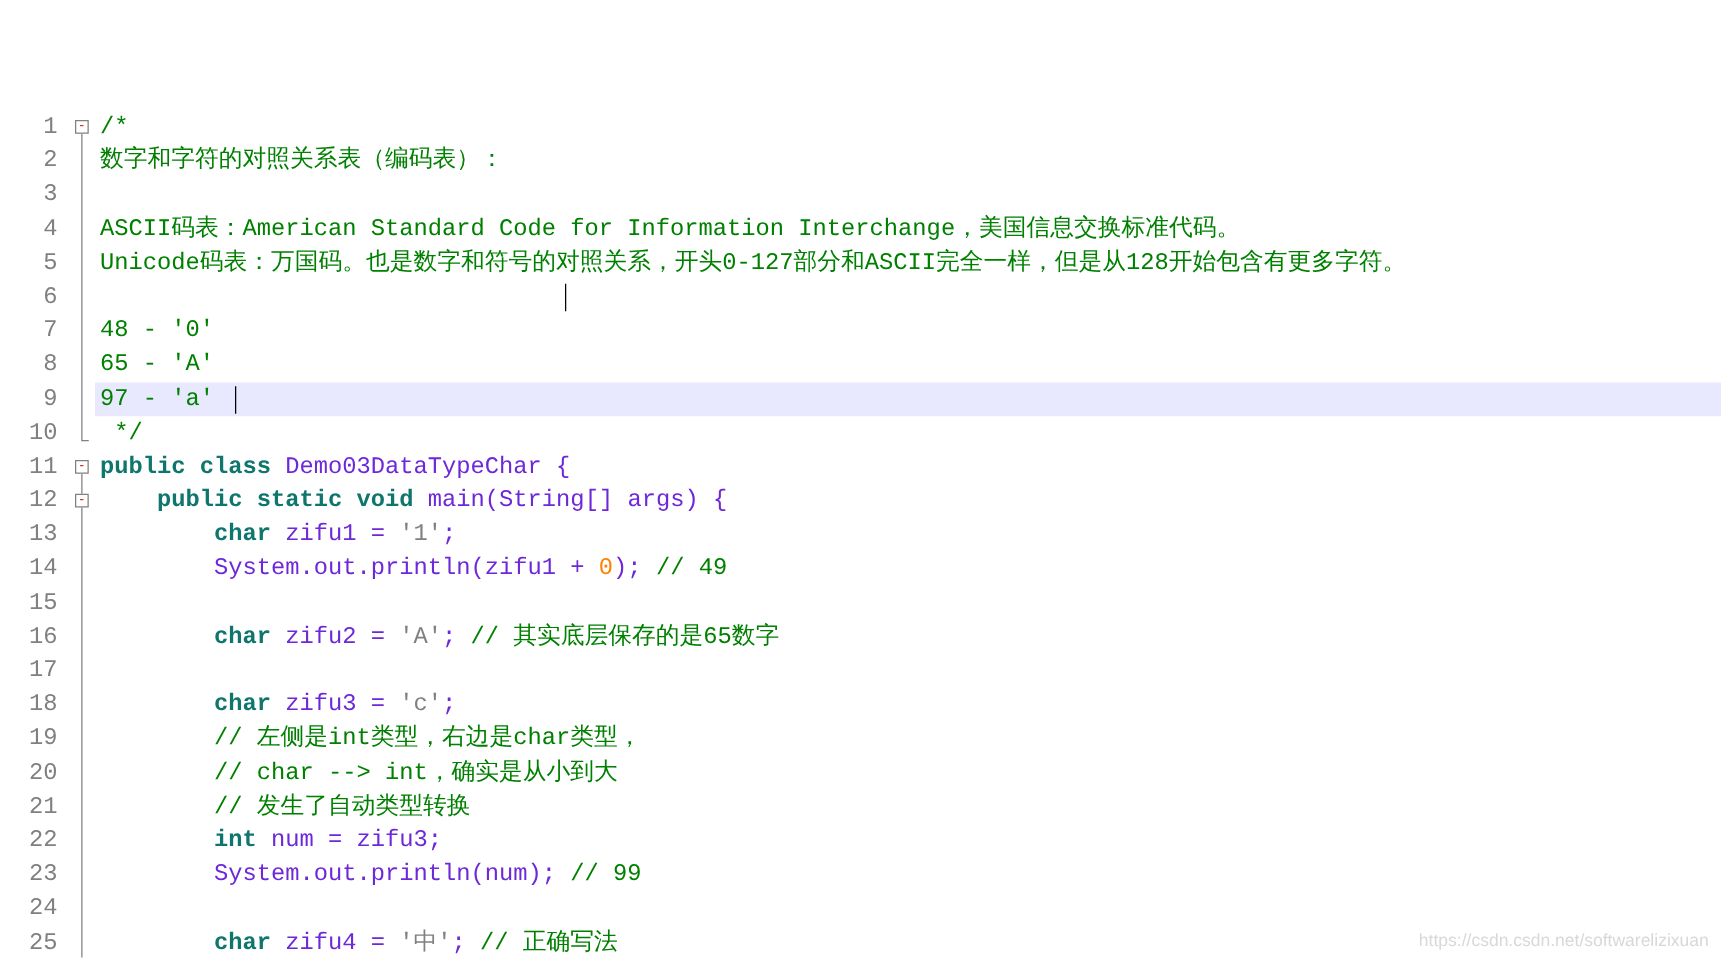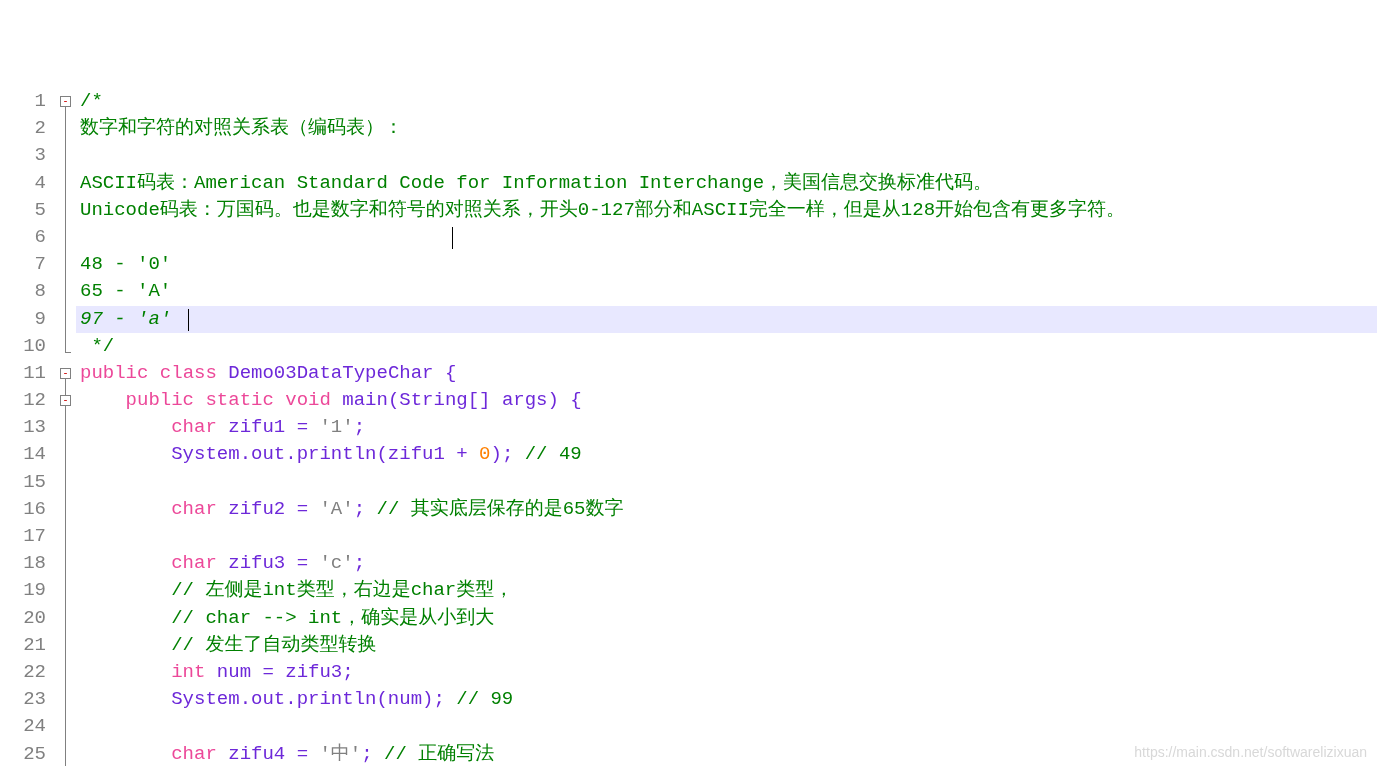--- a/index.html
+++ b/index.html
@@ -67,24 +67,23 @@
     flex: 1;
     position: relative;
   }
   .code .line {
     height: 27.2px;
     line-height: 27.2px;
     padding-left: 4px;
   }
   .hl-line {
     background: #e8e8ff;
-    font-style: italic;
   }
   .c-comment { color: #008000; }
-  .c-keyword { color: #ec4899; }
+  .c-keyword { color: #0f766e; font-weight: bold; }
   .c-string  { color: #808080; }
   .c-number  { color: #ff8000; }
   .c-default { color: #6d28d9; }
   .text-cursor {
     position: absolute;
     width: 1px;
     height: 22px;
     background: #000;
   }
   .watermark {
@@ -101,16 +100,16 @@
 <body>
 
 
 
 <div class="editor">
   <div class="gutter"><div class="ln">1</div><div class="ln">2</div><div class="ln">3</div><div class="ln">4</div><div class="ln">5</div><div class="ln">6</div><div class="ln">7</div><div class="ln">8</div><div class="ln">9</div><div class="ln">10</div><div class="ln">11</div><div class="ln">12</div><div class="ln">13</div><div class="ln">14</div><div class="ln">15</div><div class="ln">16</div><div class="ln">17</div><div class="ln">18</div><div class="ln">19</div><div class="ln">20</div><div class="ln">21</div><div class="ln">22</div><div class="ln">23</div><div class="ln">24</div><div class="ln">25</div></div>
   <div class="fold-col"><div class="fold-line" style="top: 19px; height: 244.8px;"></div><div class="fold-end" style="top: 263.8px;"></div><div class="fold-line" style="top: 291px; height: 462.4px;"></div><div class="fold-box" style="top: 8px;">-</div><div class="fold-box" style="top: 280px;">-</div><div class="fold-box" style="top: 307.2px;">-</div></div>
   <div class="code"><div class="line"><span class="c-comment">/*</span></div><div class="line"><span class="c-comment">数字和字符的对照关系表（编码表）：</span></div><div class="line"><span class="c-comment"></span></div><div class="line"><span class="c-comment">ASCII码表：American Standard Code for Information Interchange，美国信息交换标准代码。</span></div><div class="line"><span class="c-comment">Unicode码表：万国码。也是数字和符号的对照关系，开头0-127部分和ASCII完全一样，但是从128开始包含有更多字符。</span></div><div class="line"><span class="c-comment"></span></div><div class="line"><span class="c-comment">48 - '0'</span></div><div class="line"><span class="c-comment">65 - 'A'</span></div><div class="line hl-line"><span class="c-comment">97 - 'a'</span></div><div class="line"><span class="c-comment"> */</span></div><div class="line"><span class="c-keyword">public </span><span class="c-keyword">class </span><span class="c-default">Demo03DataTypeChar {</span></div><div class="line"><span class="c-default">    </span><span class="c-keyword">public </span><span class="c-keyword">static </span><span class="c-keyword">void </span><span class="c-default">main(String[] args) {</span></div><div class="line"><span class="c-default">        </span><span class="c-keyword">char </span><span class="c-default">zifu1 = </span><span class="c-string">'1'</span><span class="c-default">;</span></div><div class="line"><span class="c-default">        System.out.println(zifu1 + </span><span class="c-number">0</span><span class="c-default">); </span><span class="c-comment">// 49</span></div><div class="line"><span class="c-default"></span></div><div class="line"><span class="c-default">        </span><span class="c-keyword">char </span><span class="c-default">zifu2 = </span><span class="c-string">'A'</span><span class="c-default">; </span><span class="c-comment">// 其实底层保存的是65数字</span></div><div class="line"><span class="c-default"></span></div><div class="line"><span class="c-default">        </span><span class="c-keyword">char </span><span class="c-default">zifu3 = </span><span class="c-string">'c'</span><span class="c-default">;</span></div><div class="line"><span class="c-default">        </span><span class="c-comment">// 左侧是int类型，右边是char类型，</span></div><div class="line"><span class="c-default">        </span><span class="c-comment">// char --&gt; int，确实是从小到大</span></div><div class="line"><span class="c-default">        </span><span class="c-comment">// 发生了自动类型转换</span></div><div class="line"><span class="c-default">        </span><span class="c-keyword">int </span><span class="c-default">num = zifu3;</span></div><div class="line"><span class="c-default">        System.out.println(num); </span><span class="c-comment">// 99</span></div><div class="line"><span class="c-default"></span></div><div class="line"><span class="c-default">        </span><span class="c-keyword">char </span><span class="c-default">zifu4 = </span><span class="c-string">'中'</span><span class="c-default">; </span><span class="c-comment">// 正确写法</span></div><div class="text-cursor" style="top: 139px; left: 376px;"></div><div class="text-cursor" style="top: 220.6px; left: 112px;"></div></div>
 </div>
 
-<div class="watermark">https://main.csdn.net/softwarelizixuan</div>
+<div class="watermark">https://csdn.csdn.net/softwarelizixuan</div>
 
 
 
 
 </body></html>

